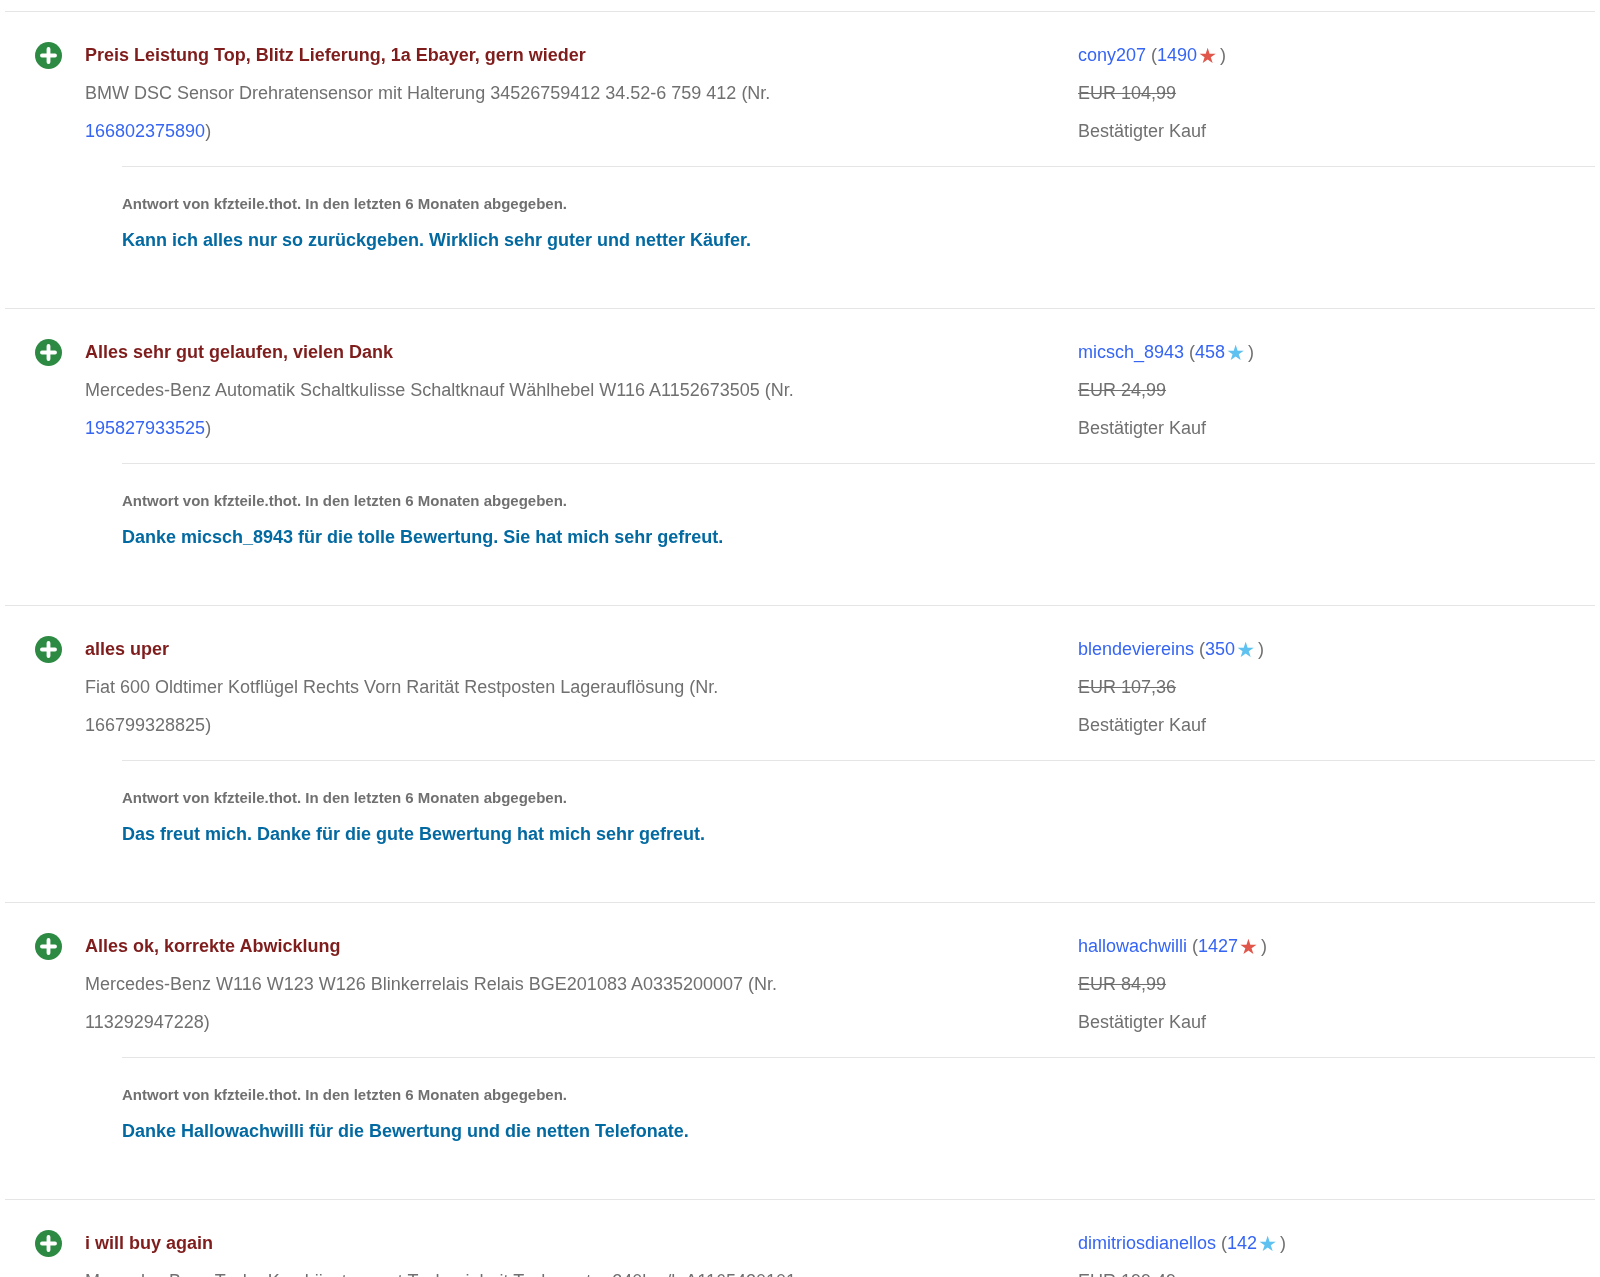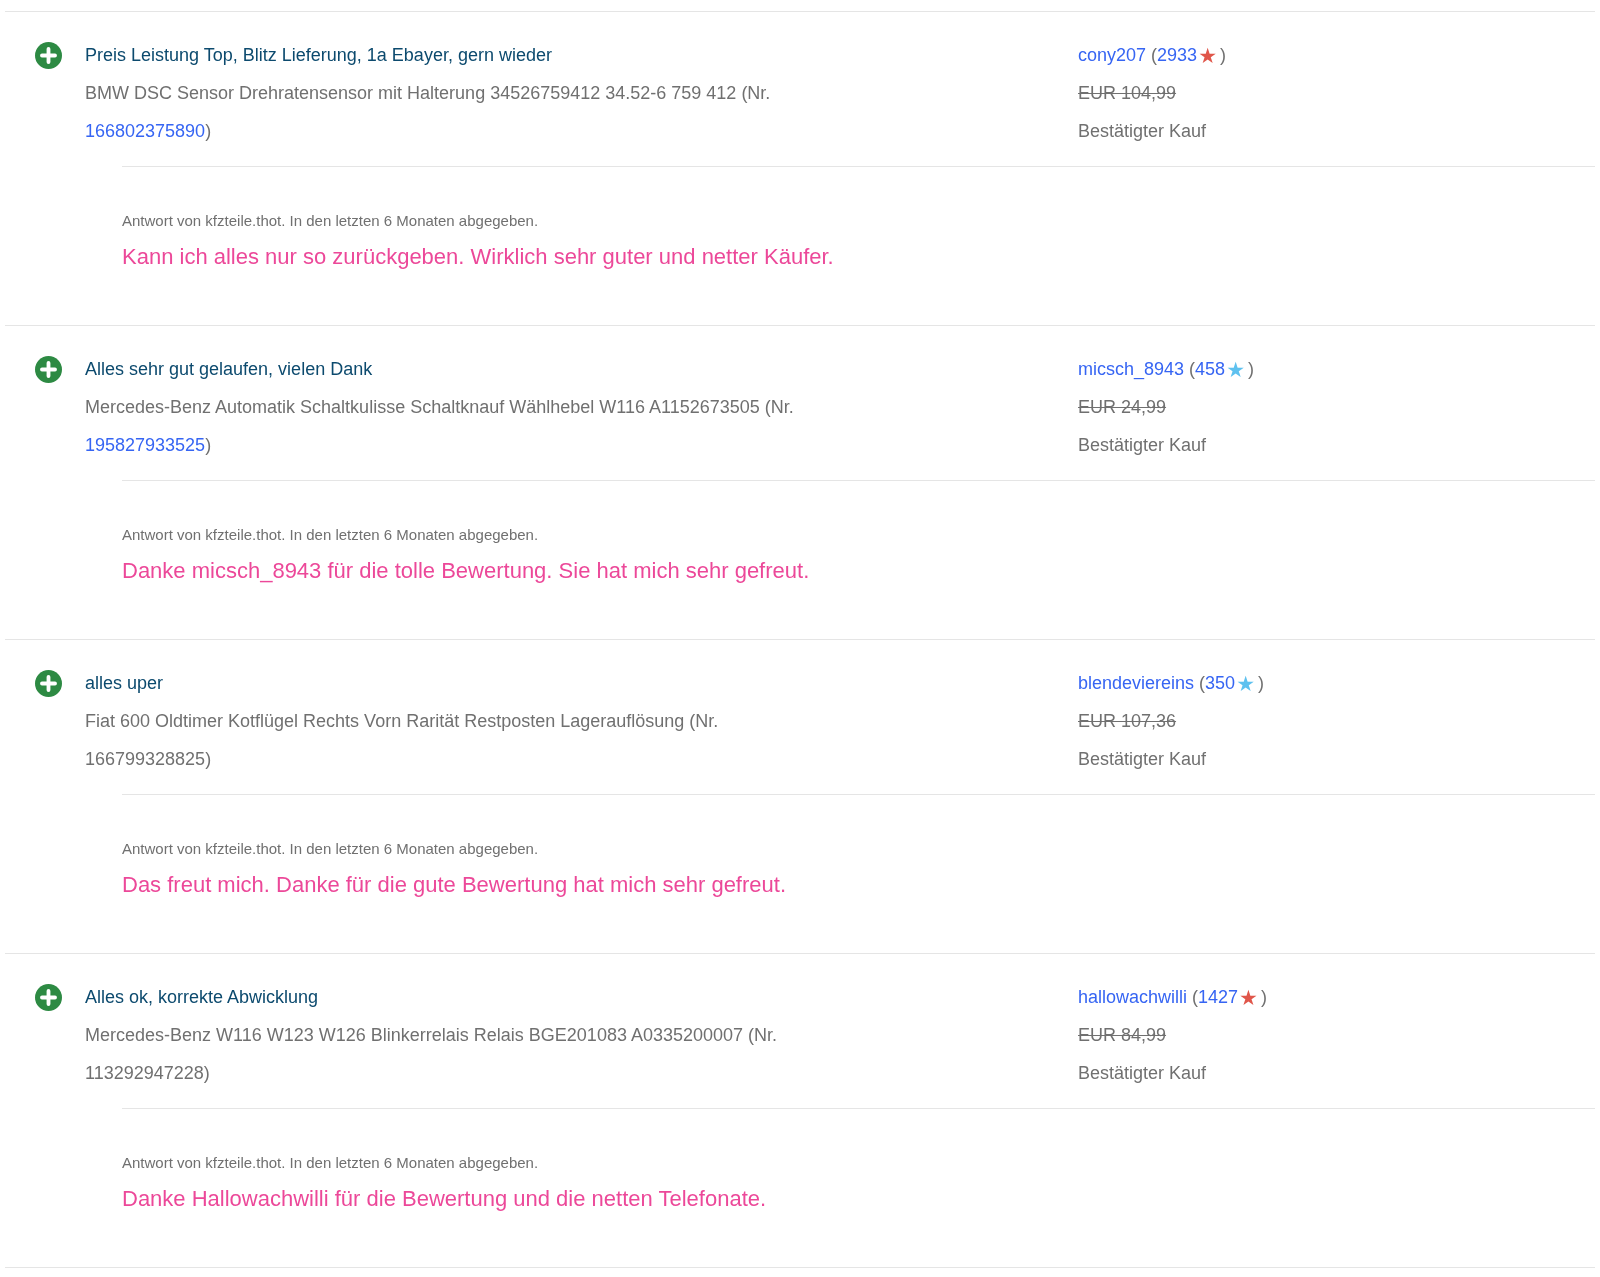--- a/index.html
+++ b/index.html
@@ -8,31 +8,31 @@
     font-family: "Liberation Sans", "DejaVu Sans", sans-serif;
     color: #191919;
     padding-top: 11px;
   }
   .feedback-list { margin: 0 5px; }
   .entry { border-top: 1px solid #e5e5e5; padding-top: 24px; }
   .entry-grid { display: grid; grid-template-columns: 80px 993px 1fr; }
   .icon-cell { padding-left: 30px; }
   .plus-badge { display: block; width: 27px; height: 27px; margin-top: 6px; }
   .line { line-height: 38px; font-size: 18px; }
-  .title { font-weight: normal; color: #0c4a6e; white-space: nowrap; }
+  .title { font-weight: bold; color: #7f1d1d; white-space: nowrap; }
   .item-desc { color: #707070; }
   a.link { color: #3665f3; text-decoration: none; cursor: pointer; text-align: center; }
   .right-col .line { color: #707070; }
   .buyer-line { color: #333333; }
   .buyer-line a { color: #3665f3; text-decoration: none; cursor: pointer; margin-top: 12px; }
   .star { font-size: 21px; line-height: 1; vertical-align: -2px; margin: 0 3px 0 1px; }
   .price.struck { text-decoration: line-through; }
-  .reply { margin: 16px 0 0 117px; border-top: 1px solid #e5e5e5; padding: 42px 0 26px 0; }
+  .reply { margin: 16px 0 0 117px; border-top: 1px solid #e5e5e5; padding: 25px 0 26px 0; font-weight: bold; }
   .reply-meta { font-size: 15px; line-height: 24px; color: #707070; margin-bottom: 10px; }
-  .reply-text { font-size: 22px; line-height: 28px; color: #ec4899; margin-bottom: 28px; }
+  .reply-text { font-size: 18px; line-height: 28px; color: #0369a1; margin-bottom: 28px; }
 </style>
 </head>
 <body>
 
 <div class="feedback-list">
   <div class="entry">
     <div class="entry-grid">
       <div class="icon-cell">
         <span class="plus-badge">
           <svg width="27" height="27" viewBox="0 0 24 24">
@@ -40,21 +40,21 @@
             <path d="M12 6.2v11.6M6.2 12h11.6" stroke="#ffffff" stroke-width="3.4" stroke-linecap="round"></path>
           </svg>
         </span>
       </div>
       <div class="left-col">
         <div class="line title">Preis Leistung Top, Blitz Lieferung, 1a Ebayer, gern wieder</div>
         <div class="line item-desc">BMW DSC Sensor Drehratensensor mit Halterung 34526759412 34.52-6 759 412 (Nr.</div>
         <div class="line item-desc"><a class="link">166802375890</a><span>)</span></div>
       </div>
       <div class="right-col">
-        <div class="line buyer-line"><a>cony207</a> <span>(</span><a>2933</a><span class="star" style="color: rgb(224, 86, 74);">★</span><span>)</span></div>
+        <div class="line buyer-line"><a>cony207</a> <span>(</span><a>1490</a><span class="star" style="color: rgb(224, 86, 74);">★</span><span>)</span></div>
         <div class="line price struck">EUR 104,99</div>
         <div class="line">Bestätigter Kauf</div>
       </div>
     </div>
     <div class="reply">
       <div class="reply-body">
         <div class="reply-meta">Antwort von kfzteile.thot. In den letzten 6 Monaten abgegeben.</div>
         <div class="reply-text">Kann ich alles nur so zurückgeben. Wirklich sehr guter und netter Käufer.</div>
       </div>
     </div>

